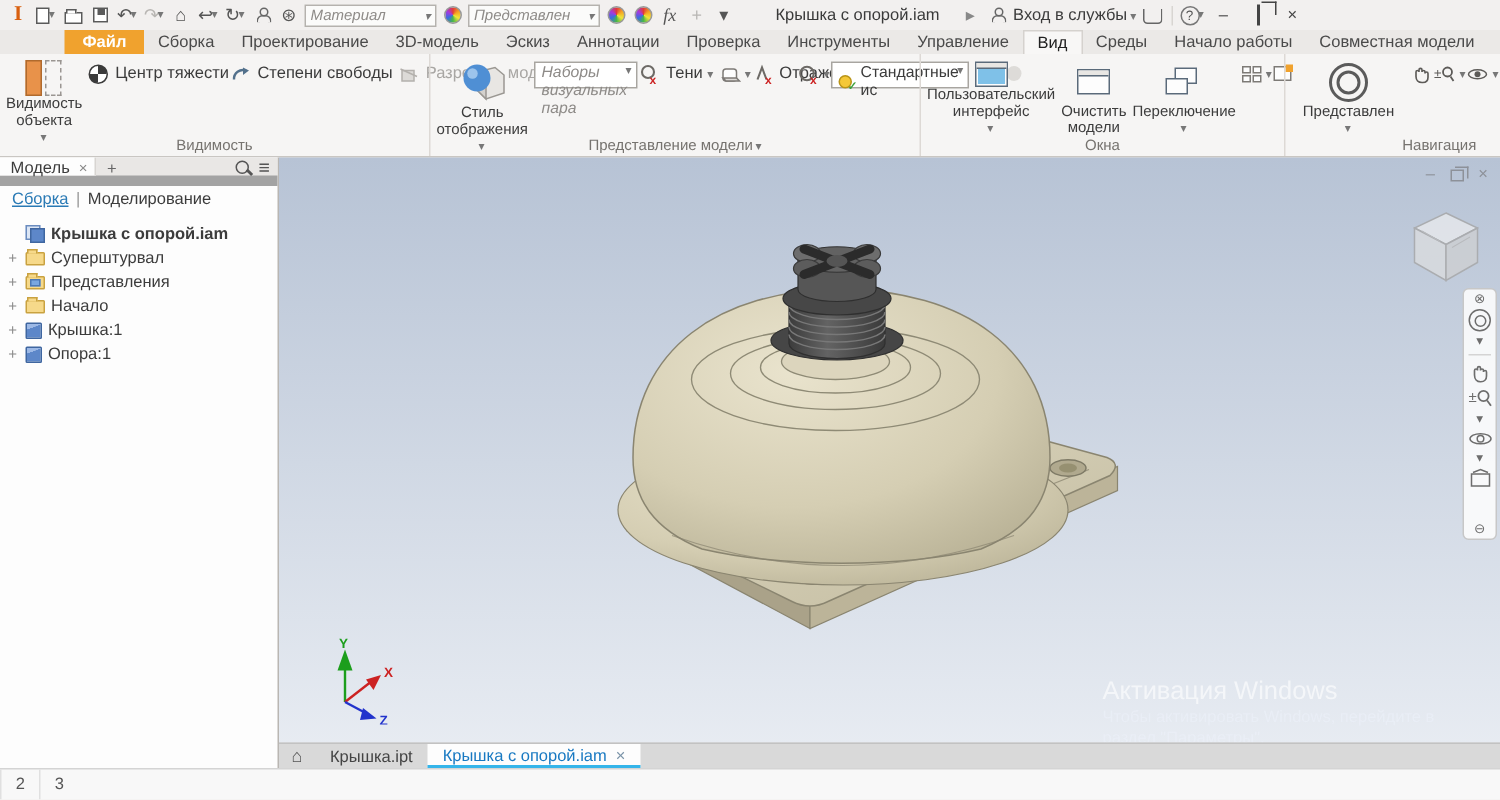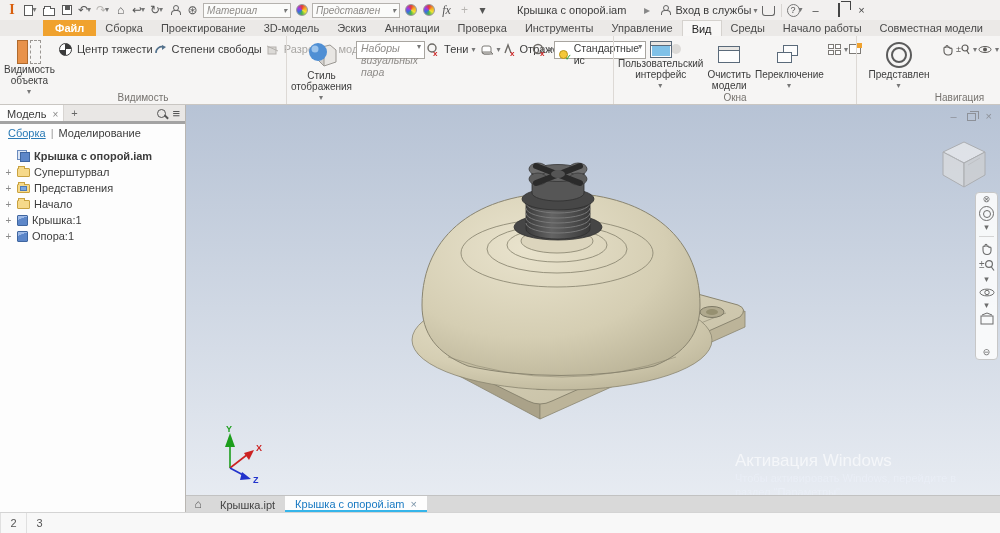--- a/index.html
+++ b/index.html
@@ -72,21 +72,21 @@
   .neww { width:12px; height:10px; border:1px solid #7d7a76; background:#fdfdfd; position:relative; }
   .neww::after { content:""; position:absolute; top:-2px; right:-2px; width:5px; height:5px; background:#f0a22e; }
   .wheel { width:26px; height:26px; border:2px solid #5b5b5b; border-radius:50%; display:flex; align-items:center; justify-content:center; }
   .wheel::before { content:""; width:12px; height:12px; border:2px solid #5b5b5b; border-radius:50%; }
   .bulb { width:9px; height:9px; border-radius:50%; background:#f4c838; border:1px solid #b99417; position:relative; flex:none; }
   .chk { color:#3da23d; font-size:8px; font-weight:bold; margin-left:-5px; margin-top:7px; }
 
   
   .main { display:flex; height:407px; }
   .browser { width:186px; background:#fdfdfd; border-right:1px solid #b9b6b2; display:flex; flex-direction:column; }
-  .btabs { height:19px; background:#e9e7e5; display:flex; align-items:stretch; border-bottom:3px solid #a3a3a3; }
+  .btabs { height:19px; background:#e9e7e5; display:flex; align-items:stretch; border-bottom:7px solid #a3a3a3; }
   .btab { background:#fdfdfd; padding:2px 5px 0 7px; display:flex; gap:6px; align-items:center; border-right:1px solid #d8d5d2; }
   .btab .x { color:#888; font-size:10px; }
   .bplus { padding:2px 7px 0; color:#666; }
   .bicons { margin-left:auto; display:flex; align-items:center; gap:6px; padding-right:5px; }
   .mag { width:9px; height:9px; border:1.5px solid #555; border-radius:50%; position:relative; }
   .mag::after { content:""; position:absolute; width:5px; height:1.5px; background:#555; transform:rotate(45deg); right:-4px; bottom:-1px; }
   .bmodes { height:18px; display:flex; align-items:center; gap:5px; padding:0 8px; }
   .blink { color:#2a7ab5; text-decoration:underline; }
   .tree { padding:6px 0 0 4px; }
   .trow { display:flex; align-items:center; height:16px; gap:4px; }
@@ -352,20 +352,21 @@
           </span>
         </div>
       <div class="ritem dis">
           <span class="mini">
             <svg width="12" height="12">
               <circle cx="6" cy="6" r="5" fill="#dddbd8"></circle>
             </svg>
           </span>
         </div>
     </div>
+    <div class="plabel"><span>Представление модели</span> <span class="caret">▾</span></div>
   </div>
 
   <div class="panel" style="width:243px">
     <div class="big" style="width:96px">
       <span class="bicon">
           <span class="win-ic fill"></span>
         </span>
       <span>Пользовательский интерфейс</span>
         <span class="caret">▾</span>
     </div>

